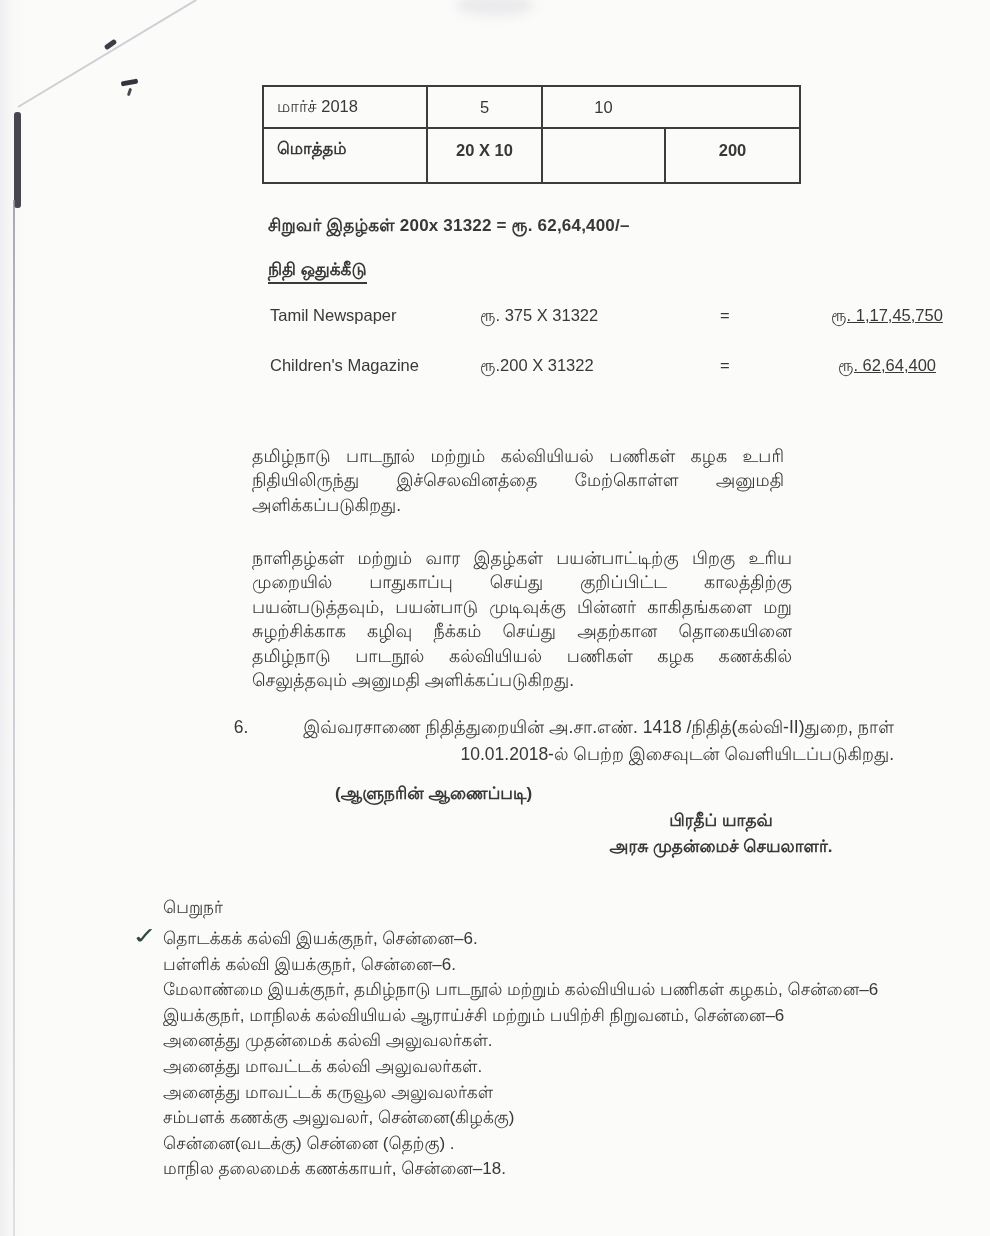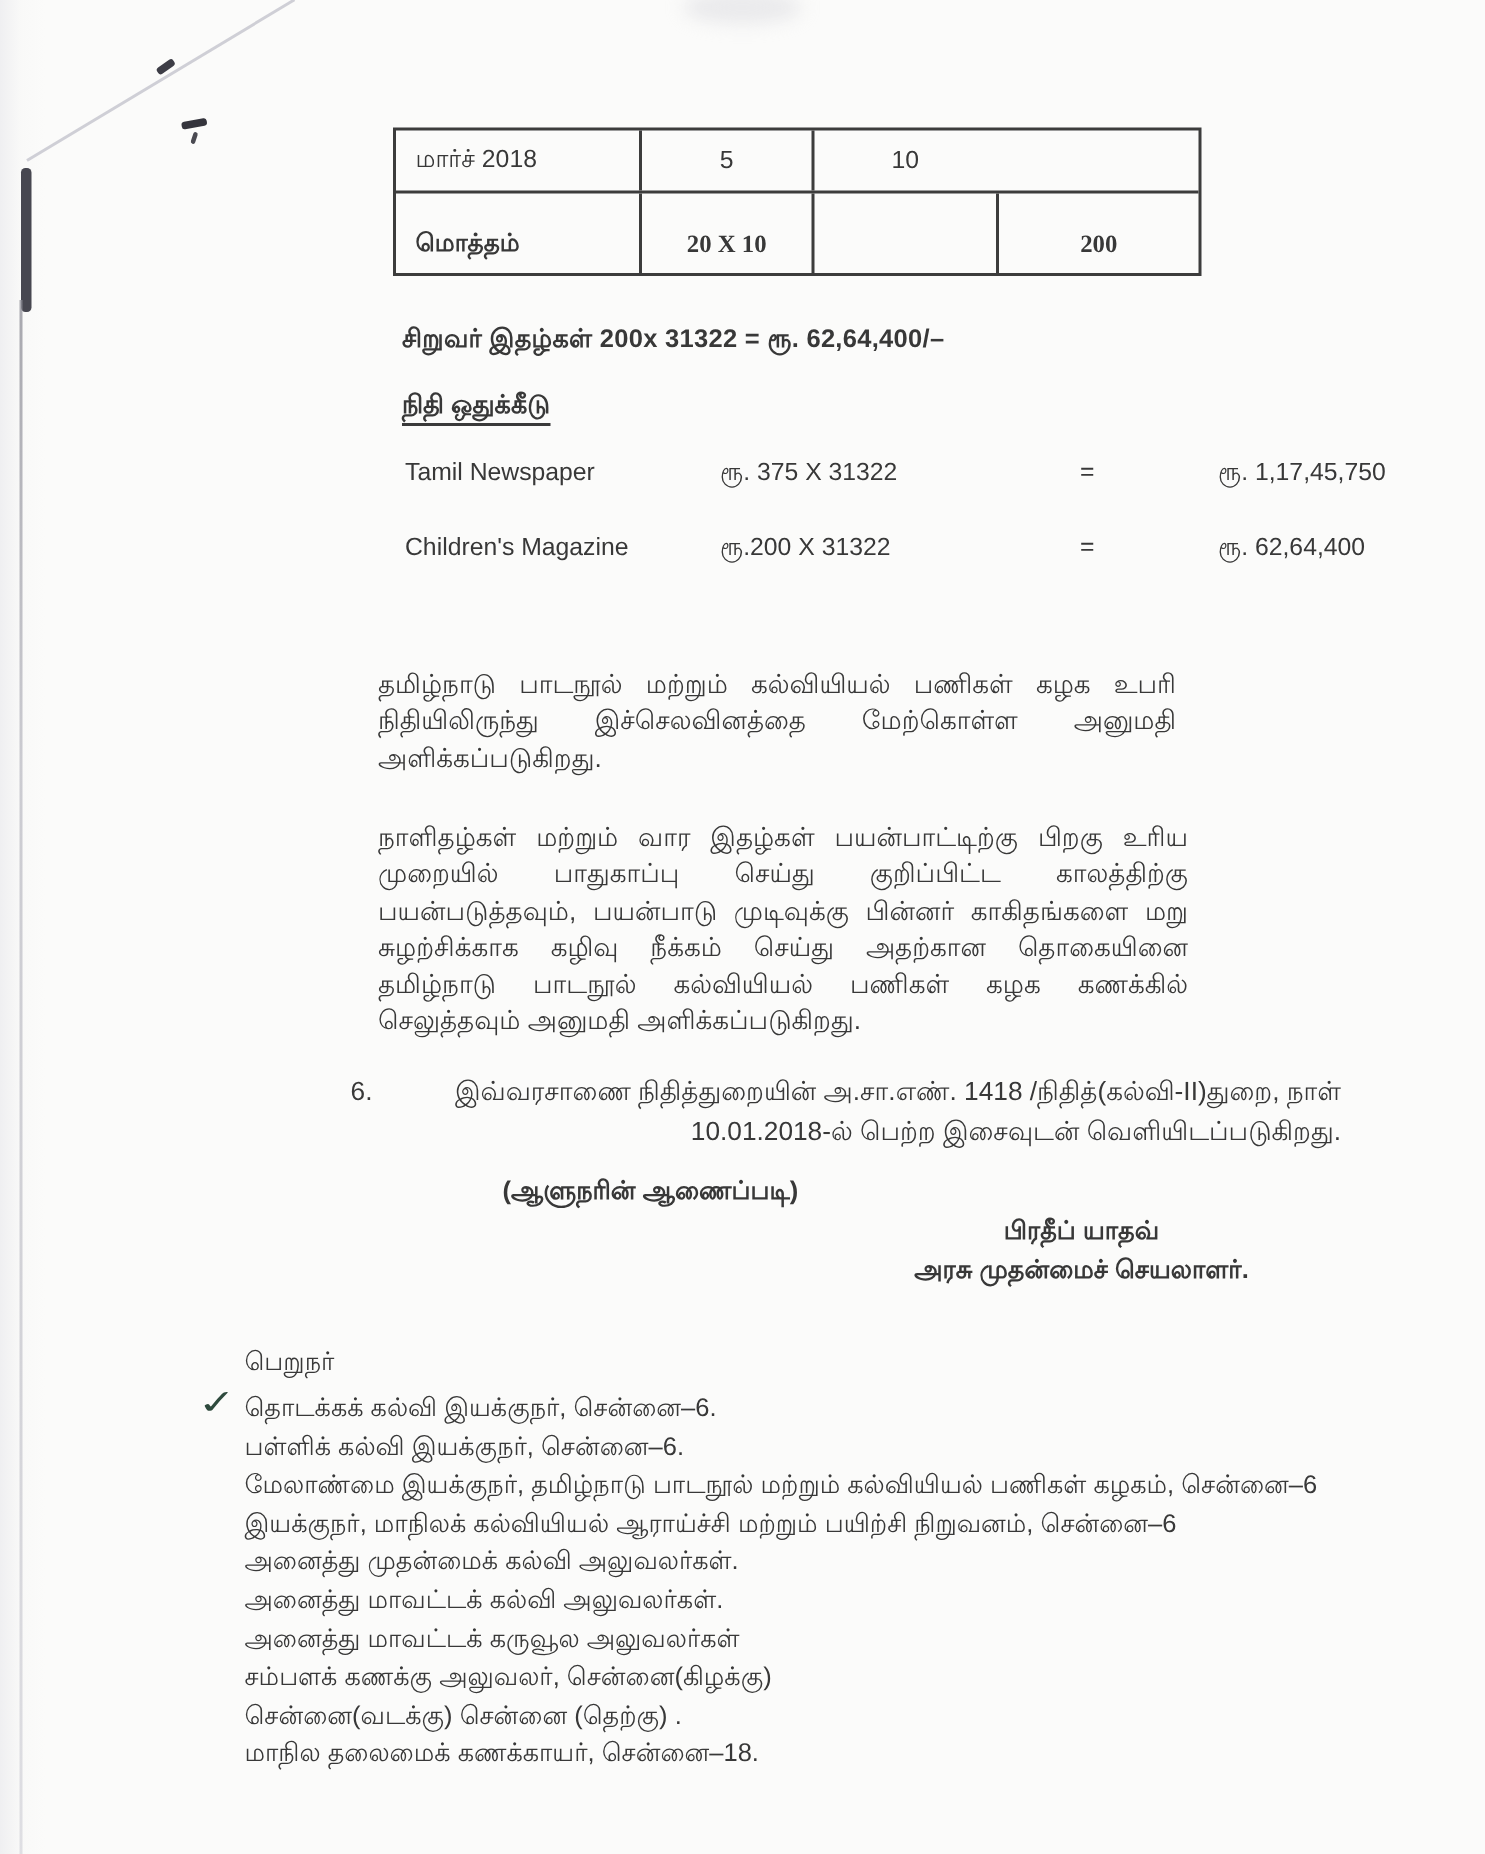--- a/index.html
+++ b/index.html
@@ -20,28 +20,28 @@
   .edge-line{position:absolute;left:13px;top:200px;width:2px;height:1036px;background:linear-gradient(#8d8d96,#bcbcc4 30%,#c7c7ce 70%,#d6d6dc);opacity:.75;}
   .smudge{position:absolute;left:455px;top:-6px;width:80px;height:22px;background:#d9d9de;border-radius:50%;filter:blur(6px);opacity:.5;}
   
   .doc-table{position:absolute;left:262px;top:85px;width:535px;border:2.5px solid #3c3c3c;background:transparent;}
   .t-row{display:grid;grid-template-columns:162px 115px 123px 1fr;}
   .t-row1{height:40px;border-radius:18px;}
   .t-row2{height:53px;border-top:2.5px solid #3c3c3c;}
   .t-cell{display:flex;align-items:center;justify-content:center;font-size:16.5px;}
   .t-cell.first{justify-content:flex-start;padding-left:13px;}
   .t-cell + .t-cell{border-left:2px solid #3c3c3c;}
-  .t-row2 .t-cell{font-weight:bold;align-items:flex-end;padding-bottom:9px;font-family:Liberation Serif, serif;}
+  .t-row2 .t-cell{font-weight:bold;align-items:flex-end;padding-bottom:22px;}
   .t-row2 .t-cell.first{font-weight:bold;}
   
   .calc-line{position:absolute;left:268px;top:216px;font-size:17px;font-weight:bold;letter-spacing:.2px;white-space:nowrap;}
   .fund-heading{position:absolute;left:268px;top:260px;font-size:17px;font-weight:bold;border-bottom:2px solid #3a3a3a;padding-bottom:1px;}
   .alloc{position:absolute;left:270px;top:305px;width:550px;font-size:16.5px;}
   .a-row{display:grid;grid-template-columns:162px 192px 44px 150px;line-height:20px;gap:48px;}
-  .a-row .amount{text-align:left;}
+  .a-row .amount{text-align:center;text-decoration:underline;}
   .a-row2{margin-top:30px;}
   .a-row3{margin-top:3px;font-weight:bold;}
   
   .para{font-size:17.5px;line-height:24.4px;text-align:justify;}
   .para1{position:absolute;left:252px;top:444px;width:532px;}
   .para2{position:absolute;left:252px;top:546px;width:540px;}
   .para6{position:absolute;left:150px;top:714px;width:744px;font-size:17.5px;line-height:27px;text-align:right;text-indent:80px;}
   .para6 .p6-body{margin-left:55px;}
   
   .by-order{position:absolute;left:335px;top:784px;width:310px;font-size:17px;font-weight:bold;}

